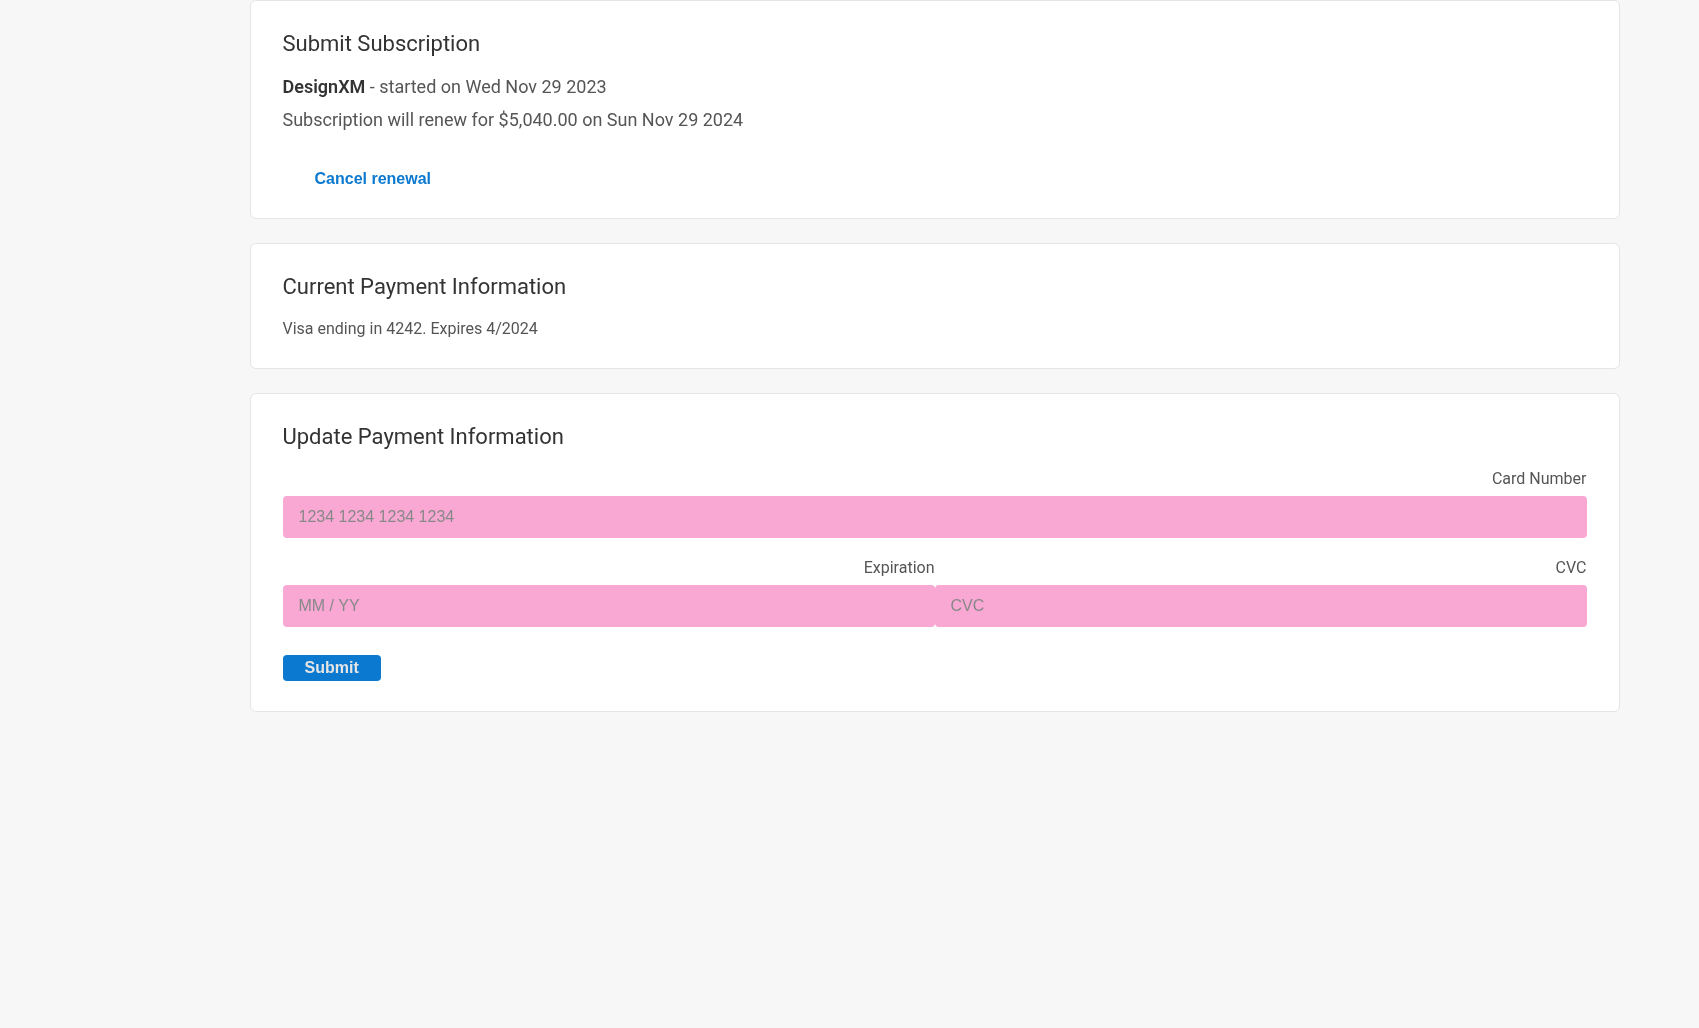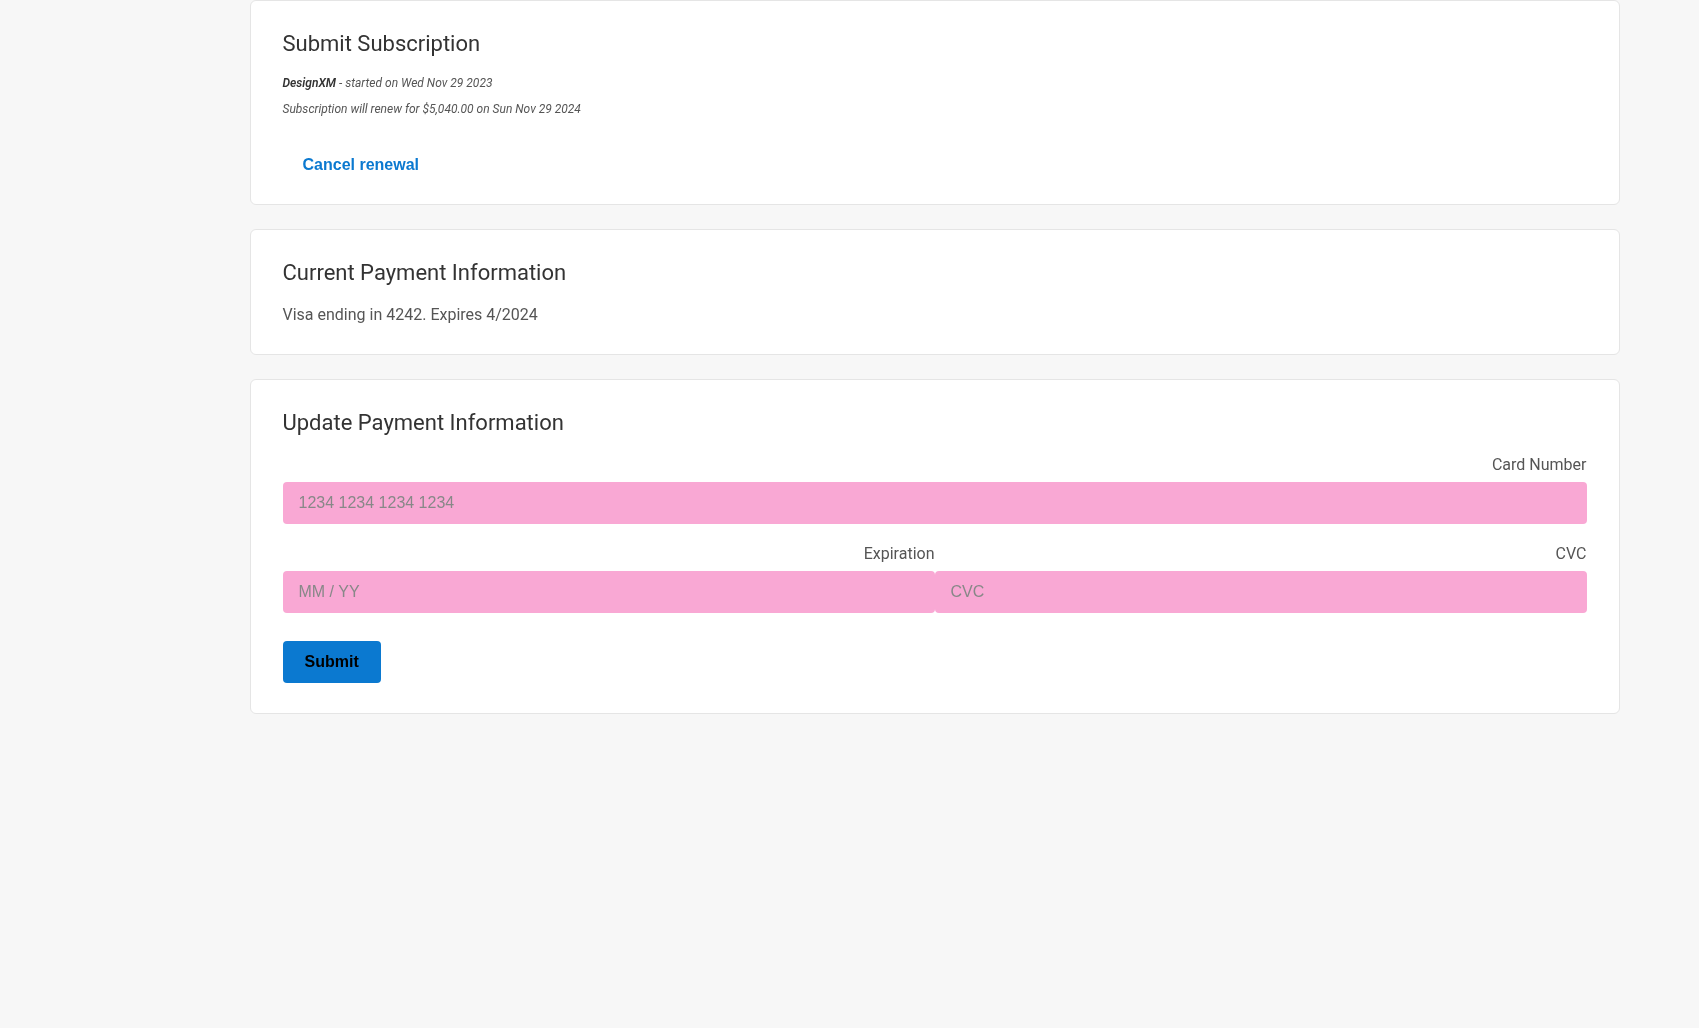--- a/index.html
+++ b/index.html
@@ -26,65 +26,64 @@
       padding: 30px 32px;
       margin-bottom: 24px;
     }
     .card-title {
       font-size: 22px;
       font-weight: 400;
       color: #333;
       margin-bottom: 20px;
     }
     .subscription-line {
-      font-size: 12px;
+      font-size: 18px;
       color: #555;
       margin-bottom: 12px;
-      font-style: italic;
     }
     .subscription-name {
       font-weight: 600;
       color: #333;
     }
     .subscription-suffix {
       font-weight: 400;
       color: #555;
     }
     .link-button {
       display: inline-block;
       background: none;
       border: none;
       color: #0b79d0;
       font-size: 16px;
       font-weight: 600;
       cursor: pointer;
       padding: 0;
       margin-top: 28px;
-      margin-left: 20px;
+      margin-left: 32px;
     }
     .outline-button {
       display: inline-block;
       background: #fff;
       border: 1.5px solid #0b79d0;
       color: #0b79d0;
       font-size: 16px;
       font-weight: 600;
       padding: 10px 20px;
       border-radius: 4px;
       cursor: pointer;
       margin-top: 24px;
     }
     .primary-button {
       display: inline-block;
       background: #0b79d0;
       border: none;
-      color: #000000;
+      color: #e5e5e5;
       font-size: 16px;
       font-weight: 600;
-      padding: 12px 22px;
+      padding: 4px 22px;
       border-radius: 4px;
       cursor: pointer;
       margin-top: 28px;
     }
     .field-label {
       display: block;
       font-size: 16px;
       color: #555;
       margin-bottom: 8px;
       text-align: right;

